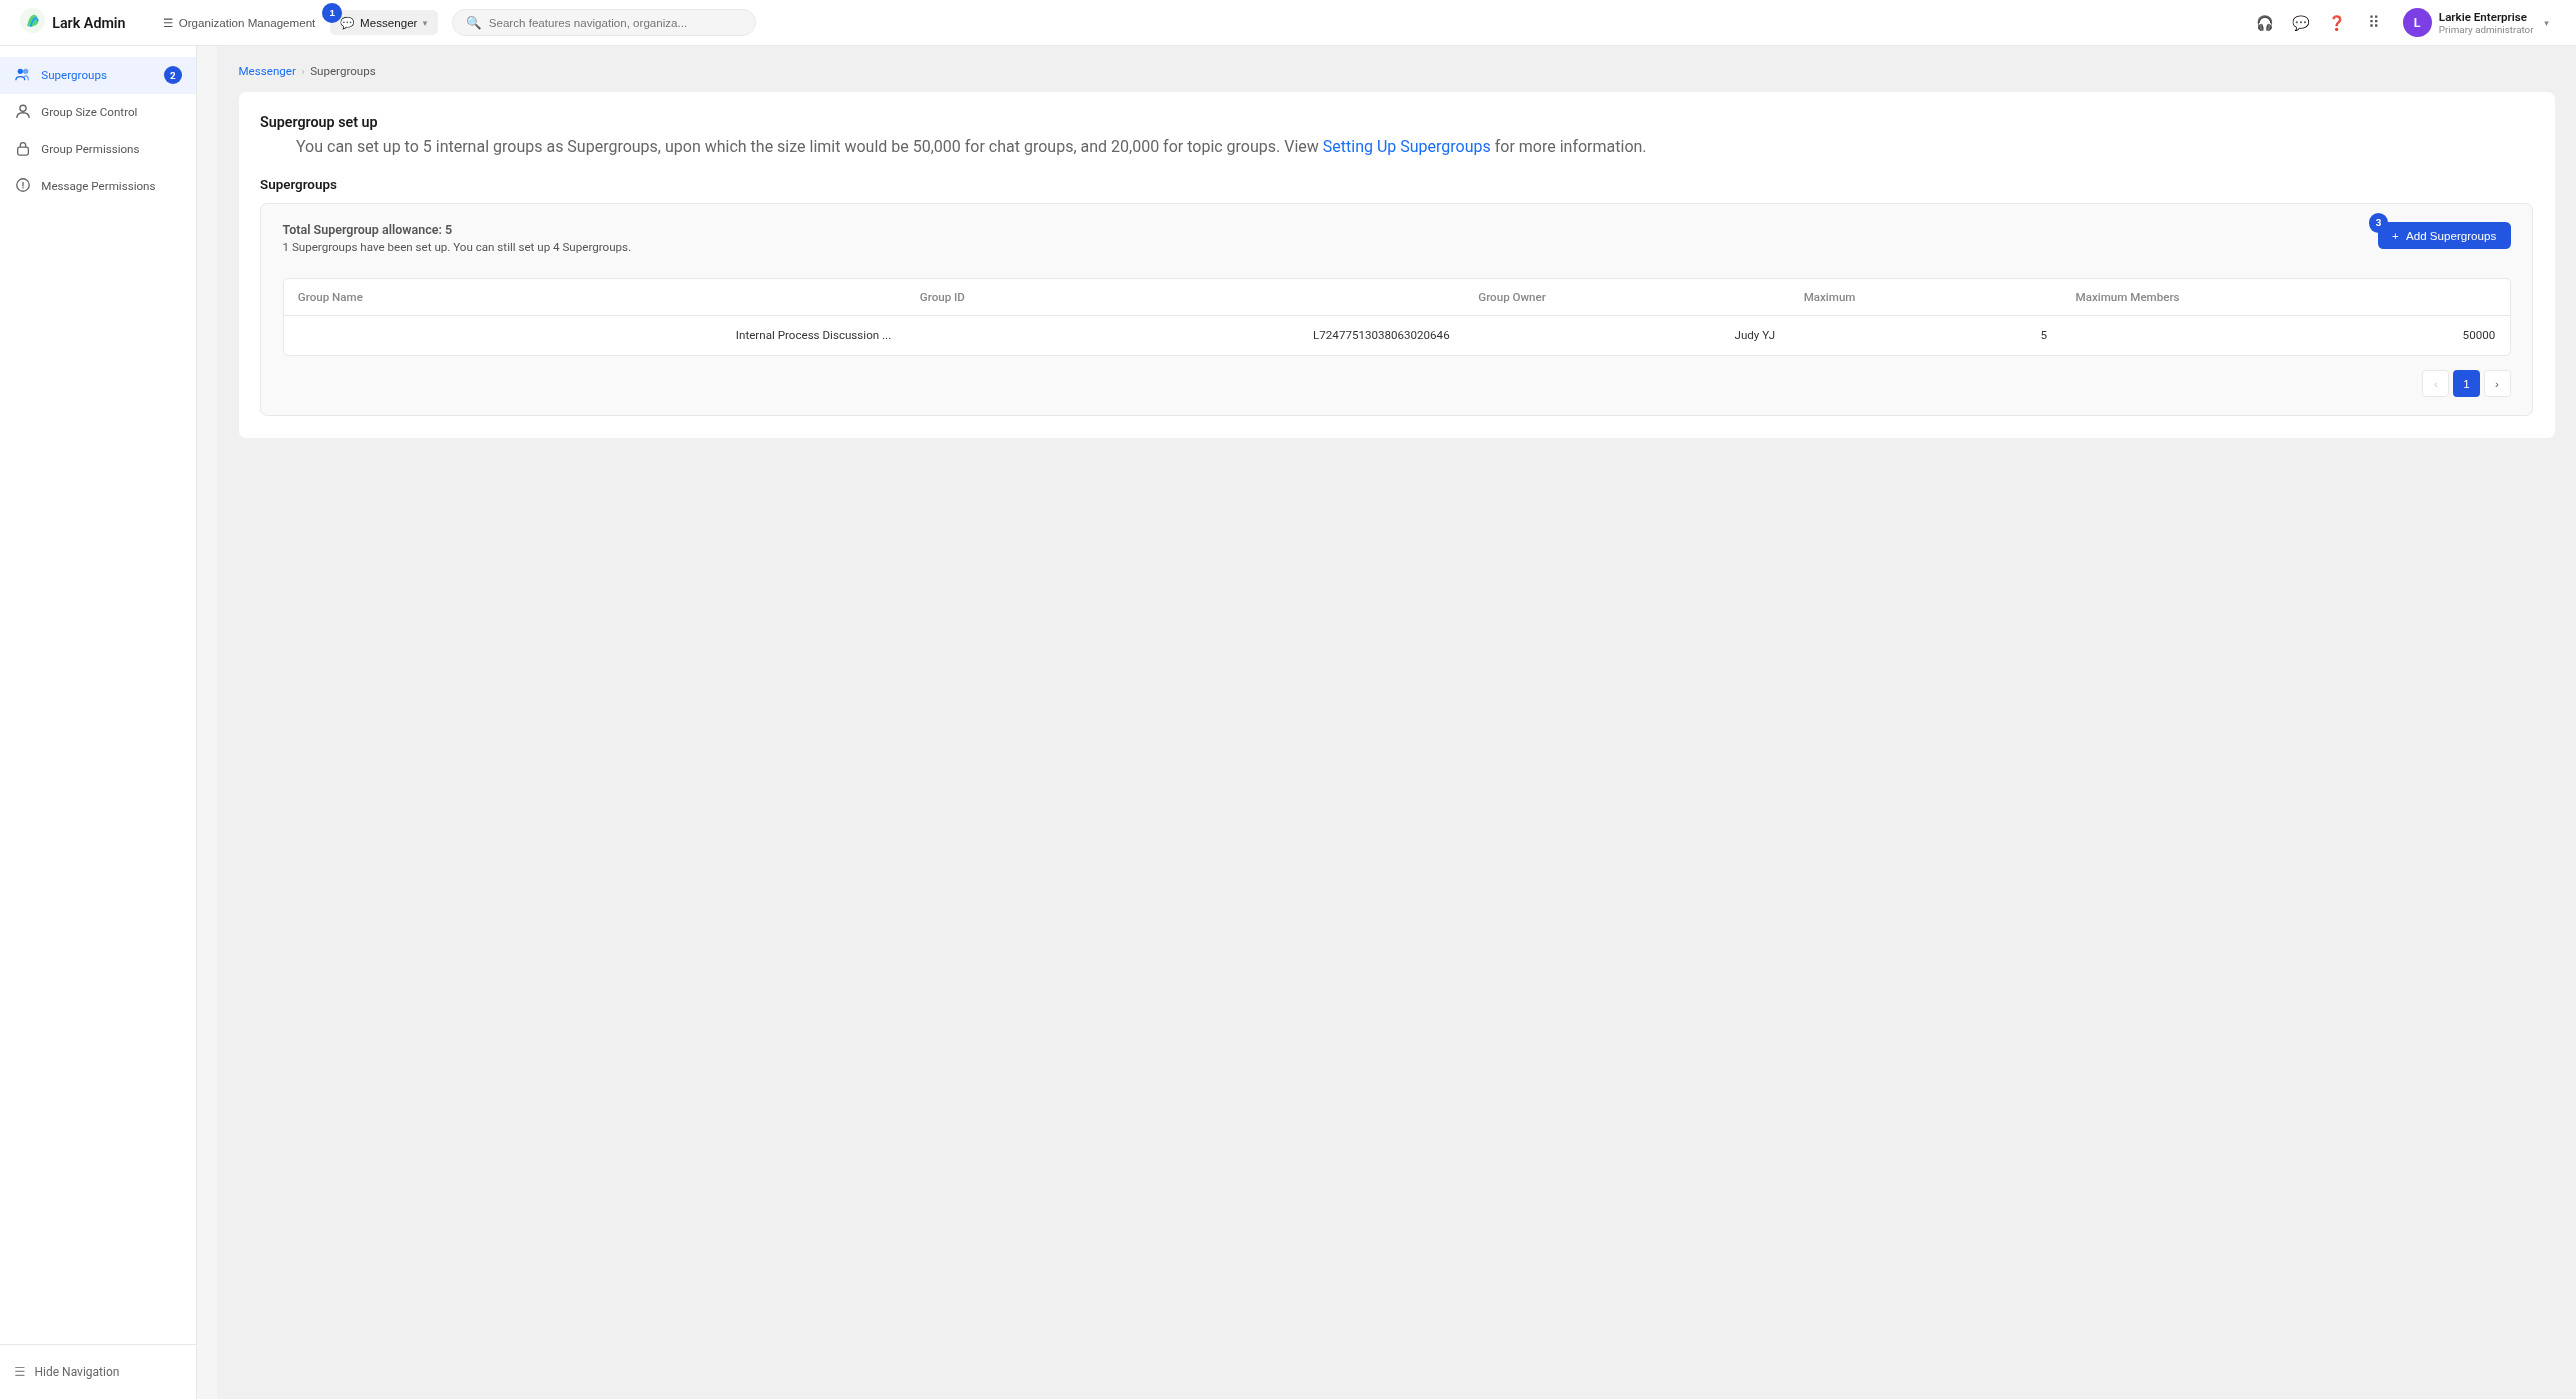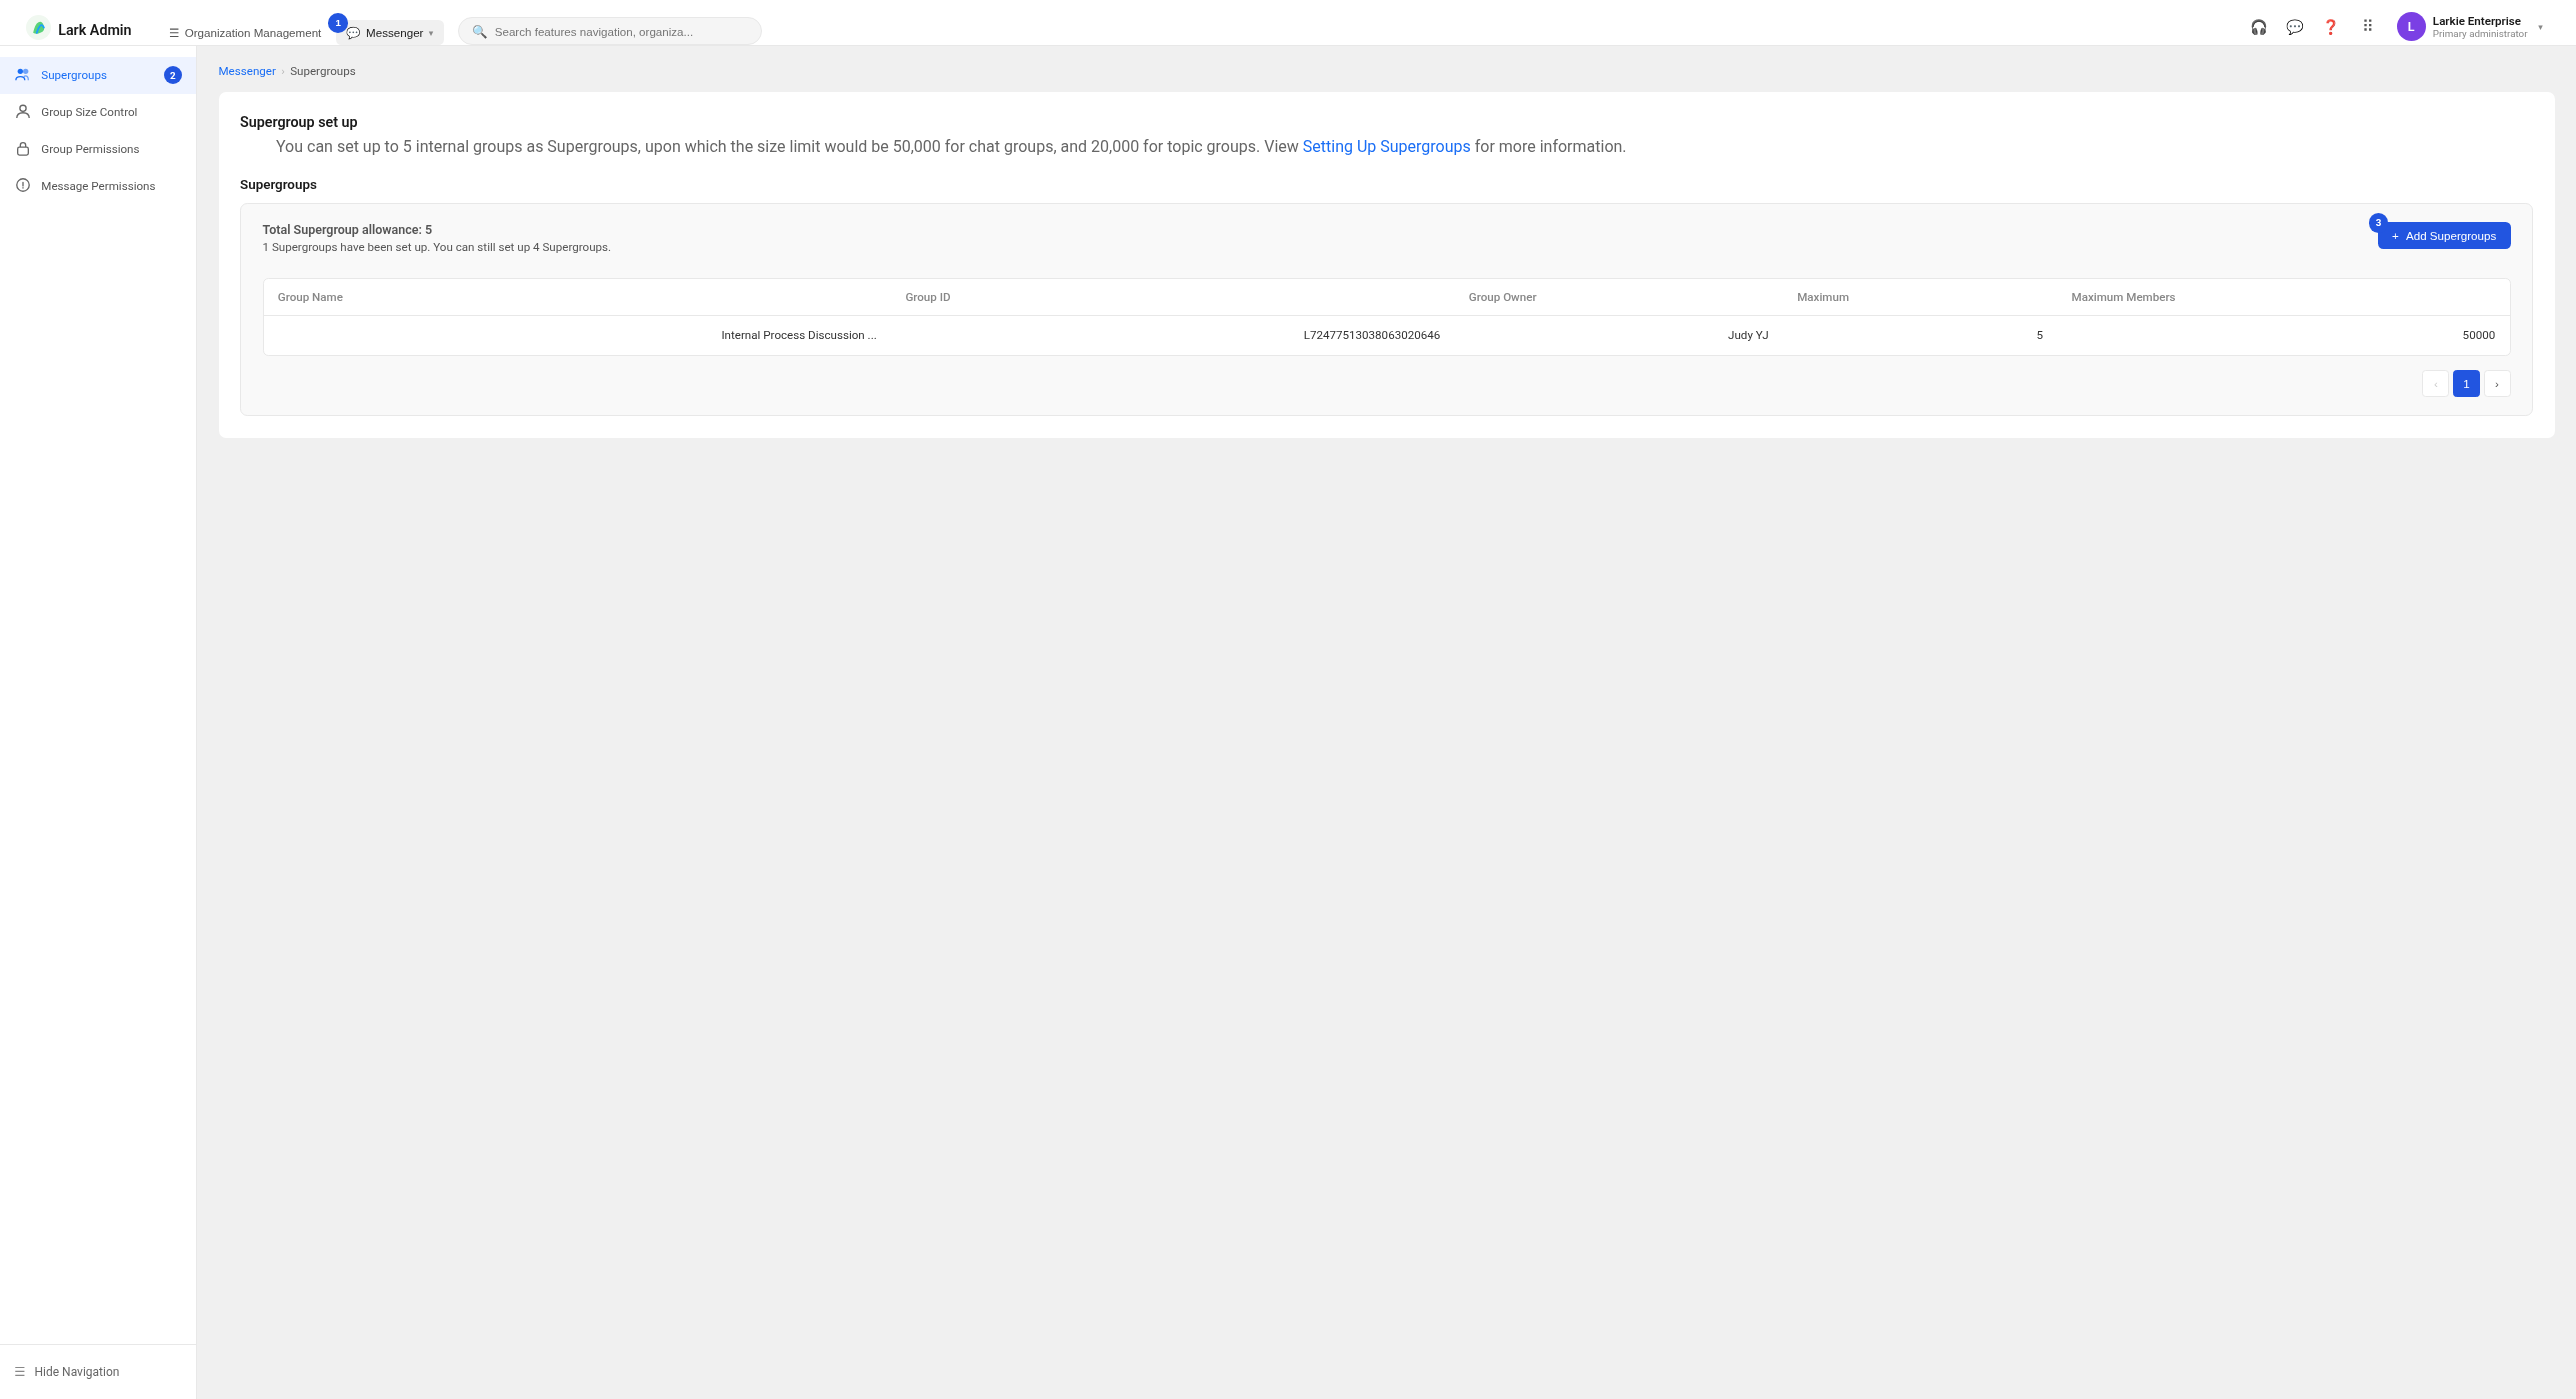--- a/index.html
+++ b/index.html
@@ -1,21 +1,21 @@
 <!DOCTYPE html>
 <html style="font-size:14.3px"><head>
   <meta charset="utf-8">
   <style>
     * { box-sizing: border-box; margin: 0; padding: 0; }
     body { font-family: -apple-system, BlinkMacSystemFont, 'Segoe UI', Roboto, sans-serif; background: #f5f5f5; height: 100vh; display: flex; flex-direction: column; overflow: hidden; }
 
     
     .top-nav {
-      display: flex; align-items: flex-end; background: #fff;
-      height: 46px; padding: 0 26px; border-bottom: 0.9px solid #e8e8e8;
+      display: flex; align-items: center; background: #fff;
+      height: 46px; padding: 0 20px; border-bottom: 0.9px solid #e8e8e8;
       gap: 7.2px; flex-shrink: 0; z-index: 10;
     }
     .logo-area { display: flex; align-items: center; gap: 7.2px; min-width: 125px; }
     .logo-text { font-size: 14.3px; font-weight: 600; color: #1a1a1a; }
 
     .nav-tabs { display: flex; align-items: center; gap: 3.6px; }
     .nav-tab {
       display: flex; align-items: center; gap: 5.4px; padding: 5.4px 10.7px;
       border-radius: 5.4px; cursor: pointer; font-size: 11.6px; color: #555;
       border: none; background: transparent; white-space: nowrap;
@@ -39,21 +39,21 @@
       color: #555; font-size: 14.3px; border: none; background: transparent;
     }
 
     .user-area { display: flex; align-items: center; gap: 7.2px; cursor: pointer; padding: 3.6px 7.2px; border-radius: 5.4px; }
     .avatar { width: 29px; height: 29px; border-radius: 50%; background: #7b3fe4; display: flex; align-items: center; justify-content: center; color: #fff; font-size: 12.5px; font-weight: 600; }
     .user-info { display: flex; flex-direction: column; }
     .user-name { font-size: 11.6px; font-weight: 600; color: #1a1a1a; }
     .user-role { font-size: 9.8px; color: #888; }
 
     
-    .main-layout { display: flex; flex: 1; overflow: hidden; }
+    .main-layout { display: flex; flex: 1; overflow: hidden; gap: 20px; }
 
     
     .sidebar {
       width: 197px; background: #fff; border-right: 0.9px solid #e8e8e8;
       display: flex; flex-direction: column; padding: 10.7px 0; flex-shrink: 0;
     }
     .sidebar-item {
       display: flex; align-items: center; gap: 9px; padding: 9px 14.3px;
       cursor: pointer; font-size: 11.6px; color: #555; border-radius: 0;
       position: relative;

